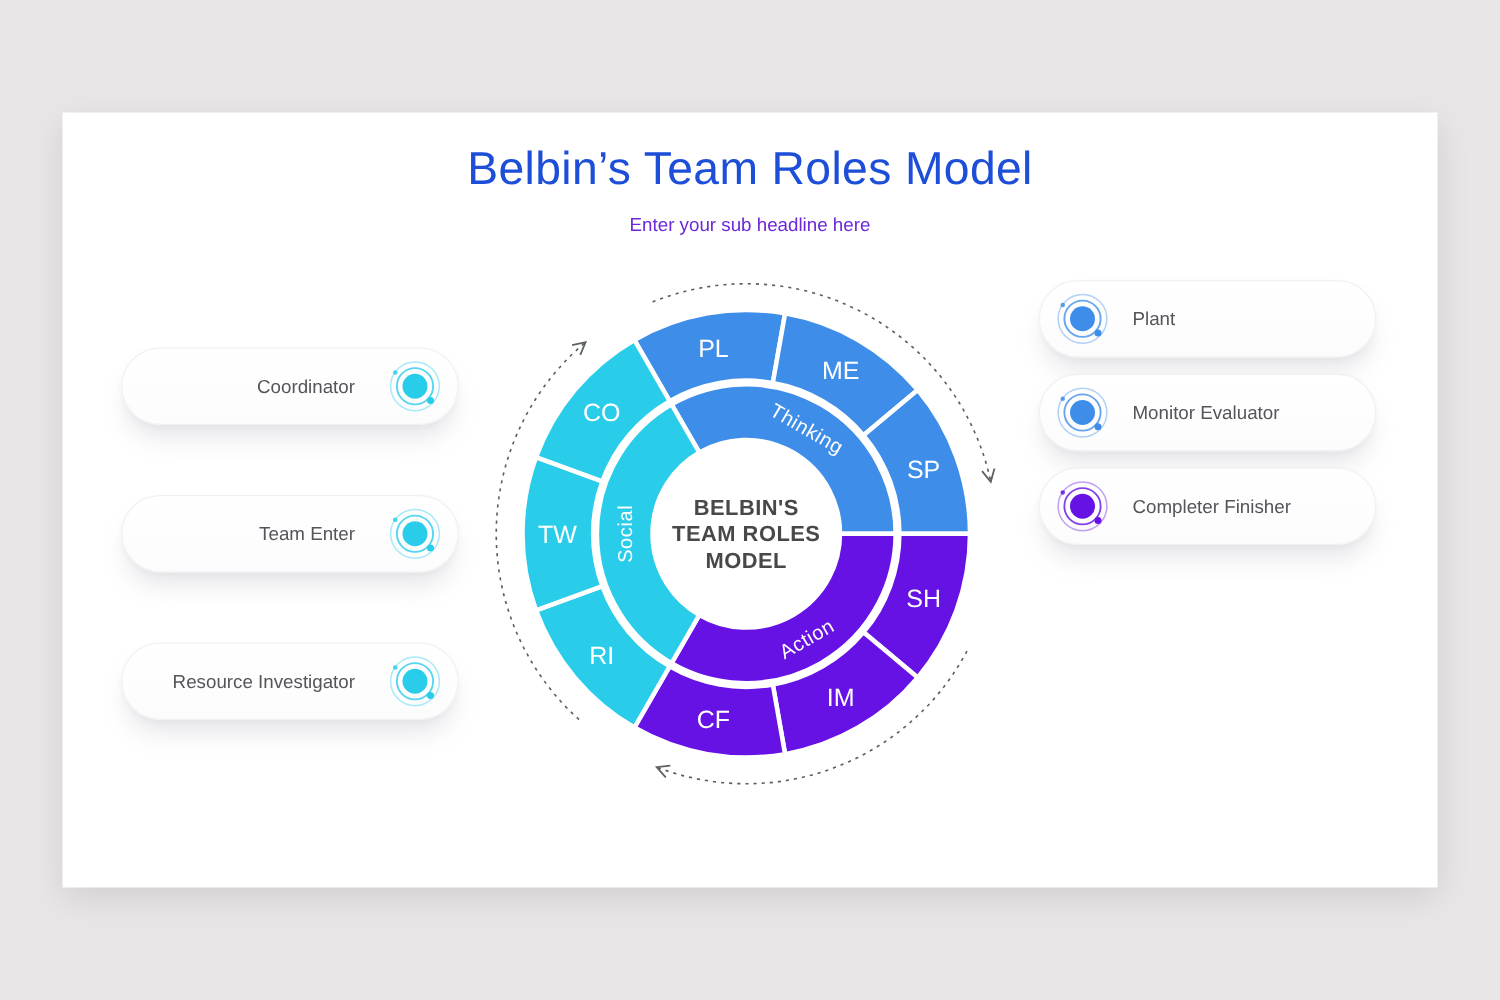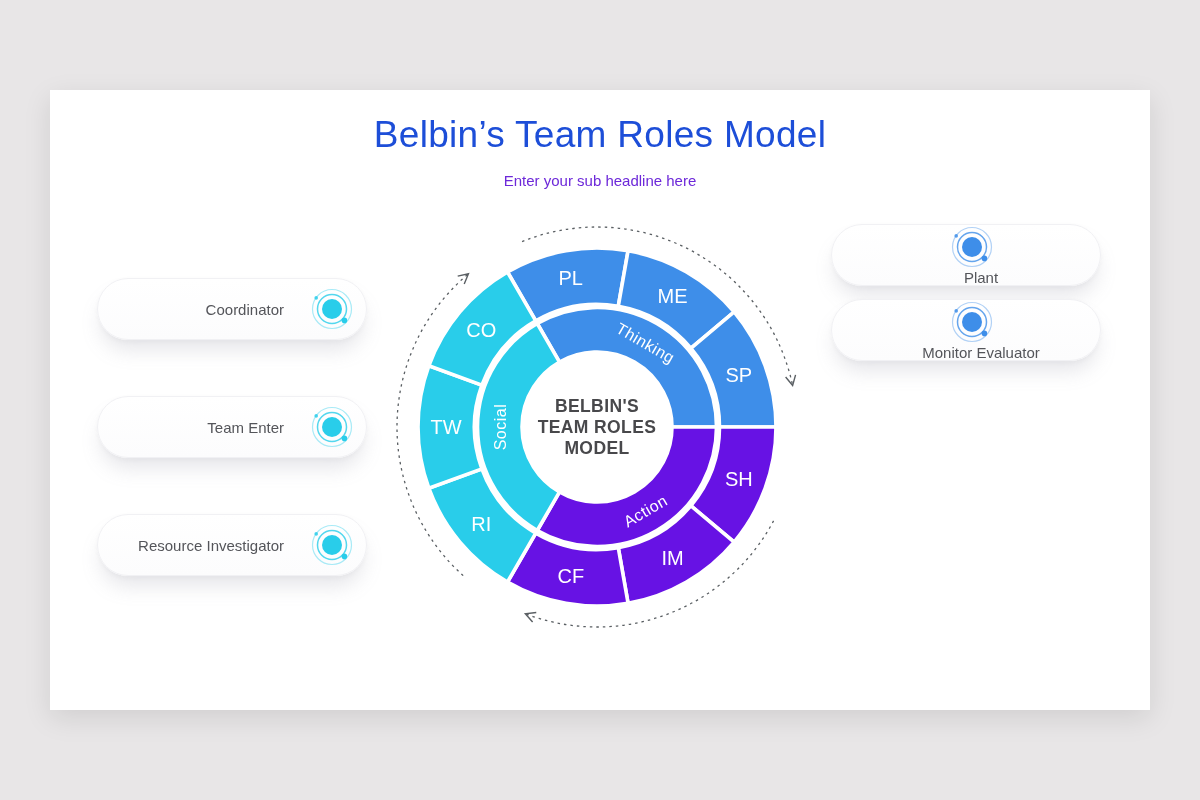--- a/index.html
+++ b/index.html
@@ -40,21 +40,21 @@
     width: 270px; height: 62px;
     border-radius: 31px;
     background: linear-gradient(180deg, #ffffff 0%, #fcfcfd 100%);
     border: 1px solid #f1f1f4;
     box-sizing: border-box;
     box-shadow: 0 14px 20px -4px rgba(140,140,158,0.22), 0 2px 5px rgba(0,0,0,0.03);
     display: flex;
     align-items: center;
   }
   .left-col .pill  { flex-direction: row-reverse; padding-right: 12px; margin-bottom: 56px; }
-  .right-col .pill { flex-direction: column;         padding-left: 12px;  margin-bottom: 13px; }
+  .right-col .pill { flex-direction: row;         padding-left: 12px;  margin-bottom: 13px; }
   .pill-icon { width: 44px; height: 44px; flex: 0 0 44px; }
   .pill-icon svg { display: block; }
   .pill-label {
     font-size: 15px;
     color: #54555a;
     white-space: nowrap;
   }
   .left-col .pill-label  { margin-right: 26px; }
   .right-col .pill-label { margin-left: 18px; }
   .wheel-wrap {
@@ -133,20 +133,32 @@
         <circle cx="34.4" cy="33.4" r="2.8" fill="currentColor"></circle>
         <circle cx="6.2" cy="10.9" r="1.8" fill="currentColor" opacity="0.85"></circle>
       </svg>
     </span>
     <span class="pill-label">Monitor Evaluator</span>
   </div>
 
 
 
 
+  <div class="pill">
+    <span class="pill-icon" style="color: rgb(103, 18, 228);">
+      <svg viewBox="0 0 44 44" width="44" height="44">
+        <circle cx="22" cy="22" r="19.5" fill="none" stroke="currentColor" stroke-width="1.2" opacity="0.4"></circle>
+        <circle cx="22" cy="22" r="14.5" fill="none" stroke="currentColor" stroke-width="1.5" opacity="0.8"></circle>
+        <circle cx="22" cy="22" r="10" fill="currentColor"></circle>
+        <circle cx="34.4" cy="33.4" r="2.8" fill="currentColor"></circle>
+        <circle cx="6.2" cy="10.9" r="1.8" fill="currentColor" opacity="0.85"></circle>
+      </svg>
+    </span>
+    <span class="pill-label">Completer Finisher</span>
+  </div>
 </div>
 
   <div class="wheel-wrap">
     <svg id="wheel-svg" width="460" height="460" viewBox="0 0 460 460">
         <path d="M170.25 126.51 A119.5 119.5 0 0 1 349.50 230.00 L305.00 230.00 A75 75 0 0 0 192.50 165.05 Z" fill="#3E8EE9" stroke="#ffffff" stroke-width="3.6"></path>
         <path d="M140.50 74.98 A179 179 0 0 1 261.08 53.72 L251.27 109.36 A122.5 122.5 0 0 0 168.75 123.91 Z" fill="#3E8EE9" stroke="#ffffff" stroke-width="3.6"></path>
         <text x="203.78" y="88.29" text-anchor="middle" fill="#ffffff" font-size="20">PL</text>
         <path d="M261.08 53.72 A179 179 0 0 1 367.12 114.94 L323.84 151.26 A122.5 122.5 0 0 0 251.27 109.36 Z" fill="#3E8EE9" stroke="#ffffff" stroke-width="3.6"></path>
         <text x="305.50" y="106.23" text-anchor="middle" fill="#ffffff" font-size="20">ME</text>
         <path d="M367.12 114.94 A179 179 0 0 1 409.00 230.00 L352.50 230.00 A122.5 122.5 0 0 0 323.84 151.26 Z" fill="#3E8EE9" stroke="#ffffff" stroke-width="3.6"></path>

